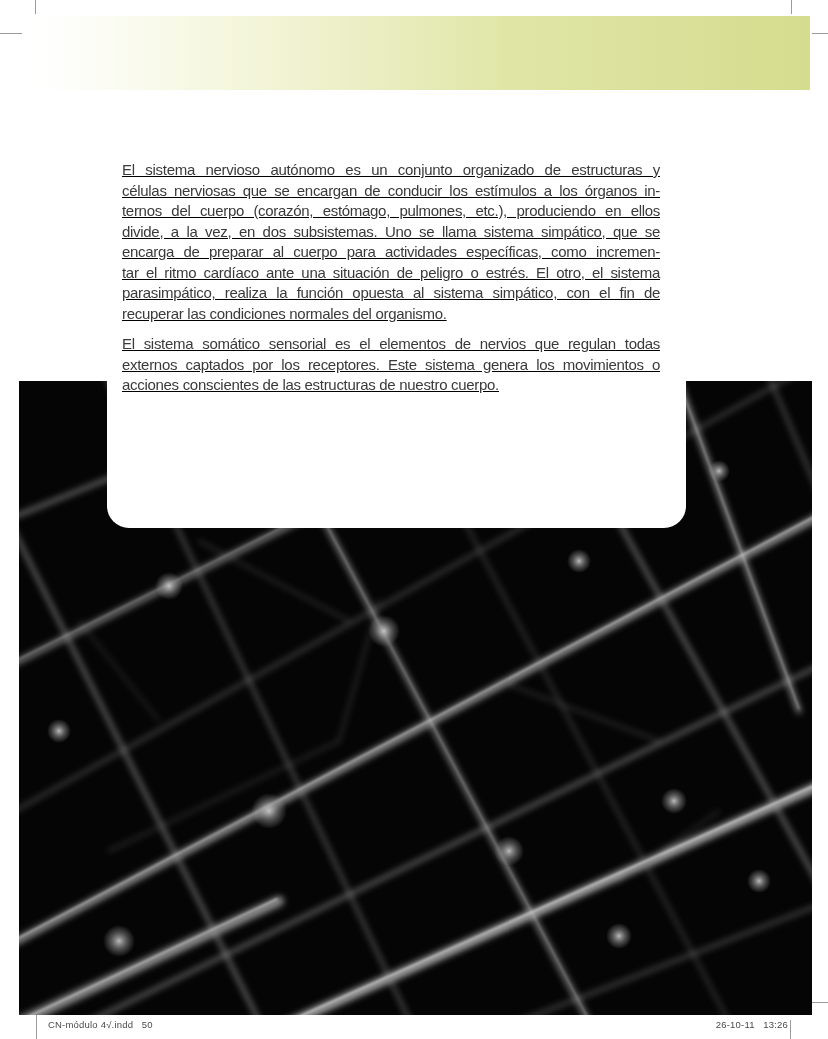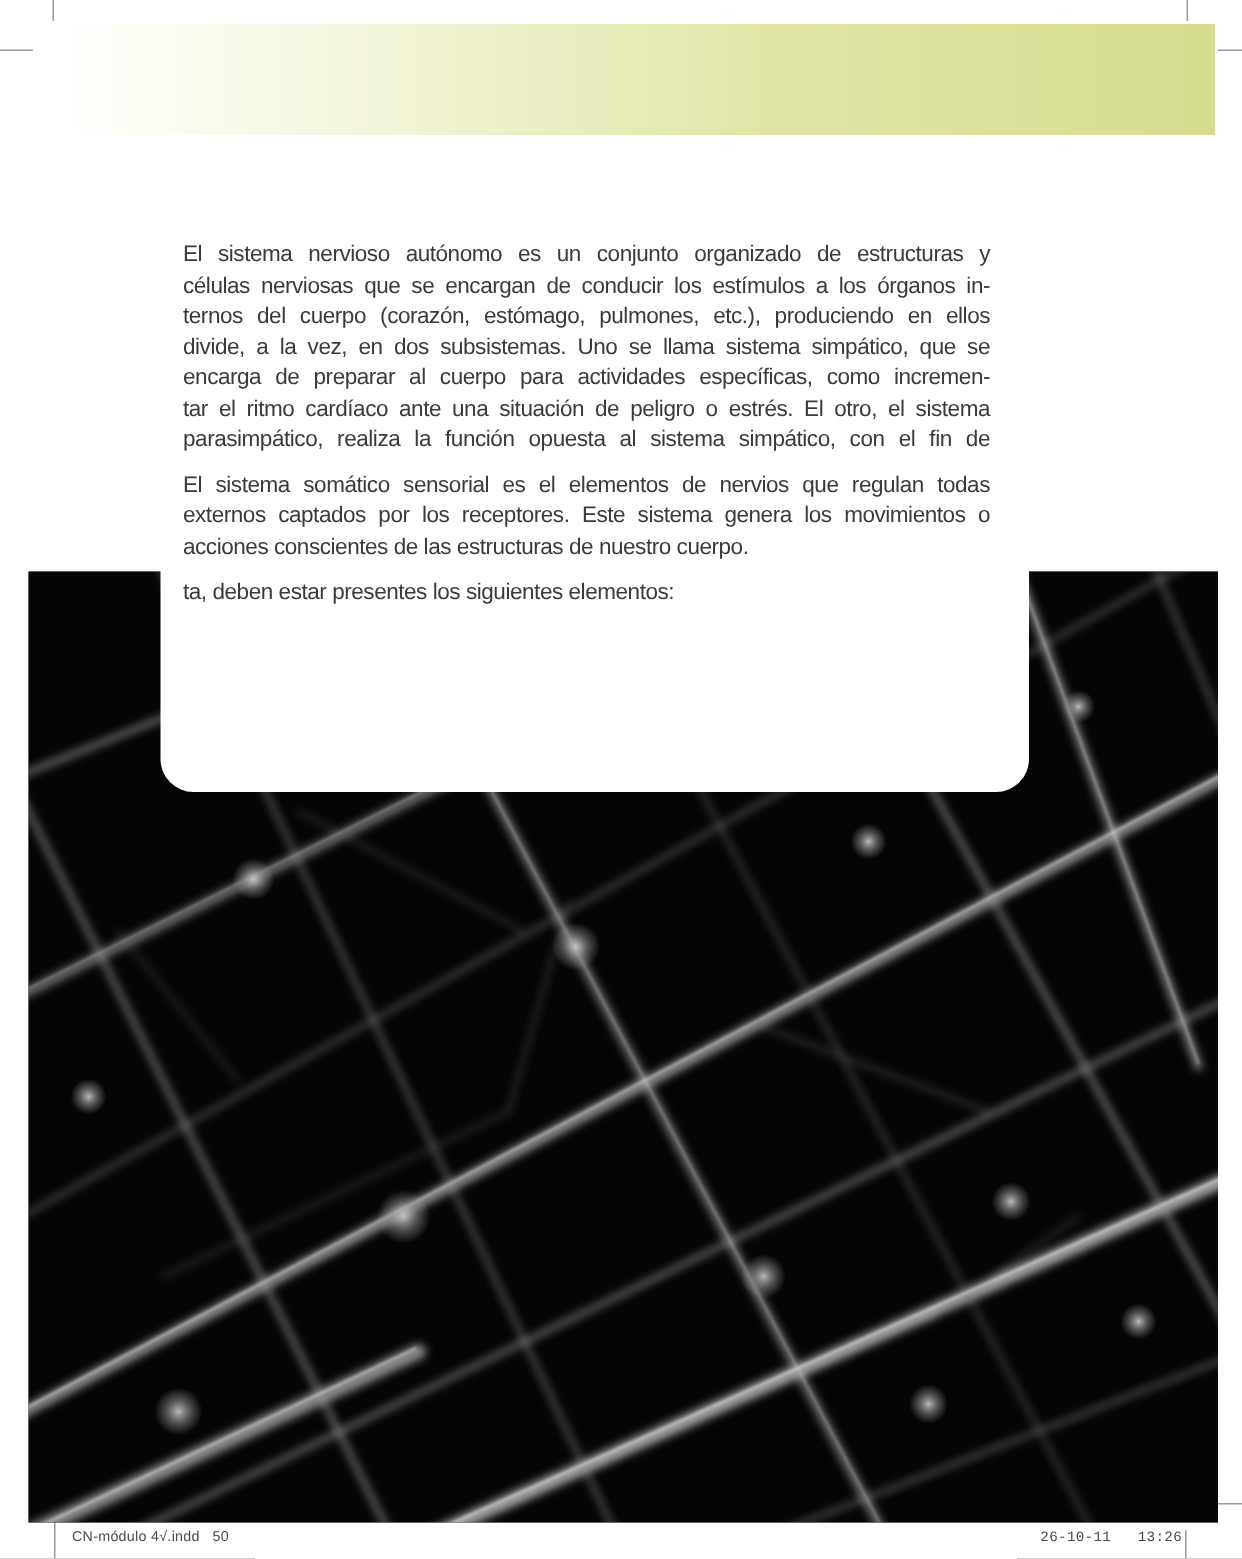--- a/index.html
+++ b/index.html
@@ -20,33 +20,33 @@
   .image-wrap{
     position:absolute;left:19px;top:381px;width:793px;height:634px;background:#050505;
   }
   .image-wrap svg{display:block;}
   
   .text-card{
     position:absolute;left:107px;top:140px;width:579px;height:388px;
     background:#ffffff;border-radius:0 0 22px 22px;z-index:5;
     box-sizing:border-box;padding:20px 14px 0 15px;
   }
-  .paragraph{margin:0 12px 10px 0;}
+  .paragraph{margin:0 12px 10px 0;text-decoration:underline;}
   .line{
     font-size:15px;line-height:20.5px;letter-spacing:-0.3px;color:#3a3a3a;
     text-align:justify;text-align-last:justify;white-space:normal;
   }
   .line.last{text-align-last:left;}
   
   .footer-text{
     position:absolute;font-size:9.5px;color:#4a4a4a;letter-spacing:0.2px;
     white-space:pre;z-index:6;
   }
   .footer-left{left:48px;top:1019px;}
-  .footer-right{right:40px;top:1019px;text-align:left;font-family:Liberation Mono, monospace;}
+  .footer-right{right:40px;top:1019px;text-align:left;}
 </style>
 </head>
 <body>
 
 <div class="page">
 
   <div class="crop v" style="left:35px;top:0;height:14px;"></div>
   <div class="crop h" style="left:0;top:33px;width:22px;"></div>
   <div class="crop v" style="left:791px;top:0;height:14px;"></div>
   <div class="crop h" style="left:812px;top:33px;width:16px;"></div>
@@ -126,27 +126,27 @@
 
   <div class="text-card">
     <div class="paragraph">
       <div class="line">El sistema nervioso autónomo es un conjunto organizado de estructuras y</div>
       <div class="line">células nerviosas que se encargan de conducir los estímulos a los órganos in-</div>
       <div class="line">ternos del cuerpo (corazón, estómago, pulmones, etc.), produciendo en ellos</div>
       <div class="line">divide, a la vez, en dos subsistemas. Uno se llama sistema simpático, que se</div>
       <div class="line">encarga de preparar al cuerpo para actividades específicas, como incremen-</div>
       <div class="line">tar el ritmo cardíaco ante una situación de peligro o estrés. El otro, el sistema</div>
       <div class="line">parasimpático, realiza la función opuesta al sistema simpático, con el fin de</div>
+      <div class="line last">recuperar las condiciones normales del organismo.</div>
     </div>
     <div class="paragraph">
       <div class="line">El sistema somático sensorial es el elementos de nervios que regulan todas</div>
       <div class="line">externos captados por los receptores. Este sistema genera los movimientos o</div>
       <div class="line last">acciones conscientes de las estructuras de nuestro cuerpo.</div>
     </div>
     <div class="paragraph">
-      <div class="line last">ta, deben estar presentes los siguientes elementos:</div>
     </div>
   </div>
 
   <div class="footer-text footer-left">CN-módulo 4√.indd   50</div>
   <div class="footer-text footer-right">26-10-11   13:26</div>
 
 </div>
 
 </body></html>

